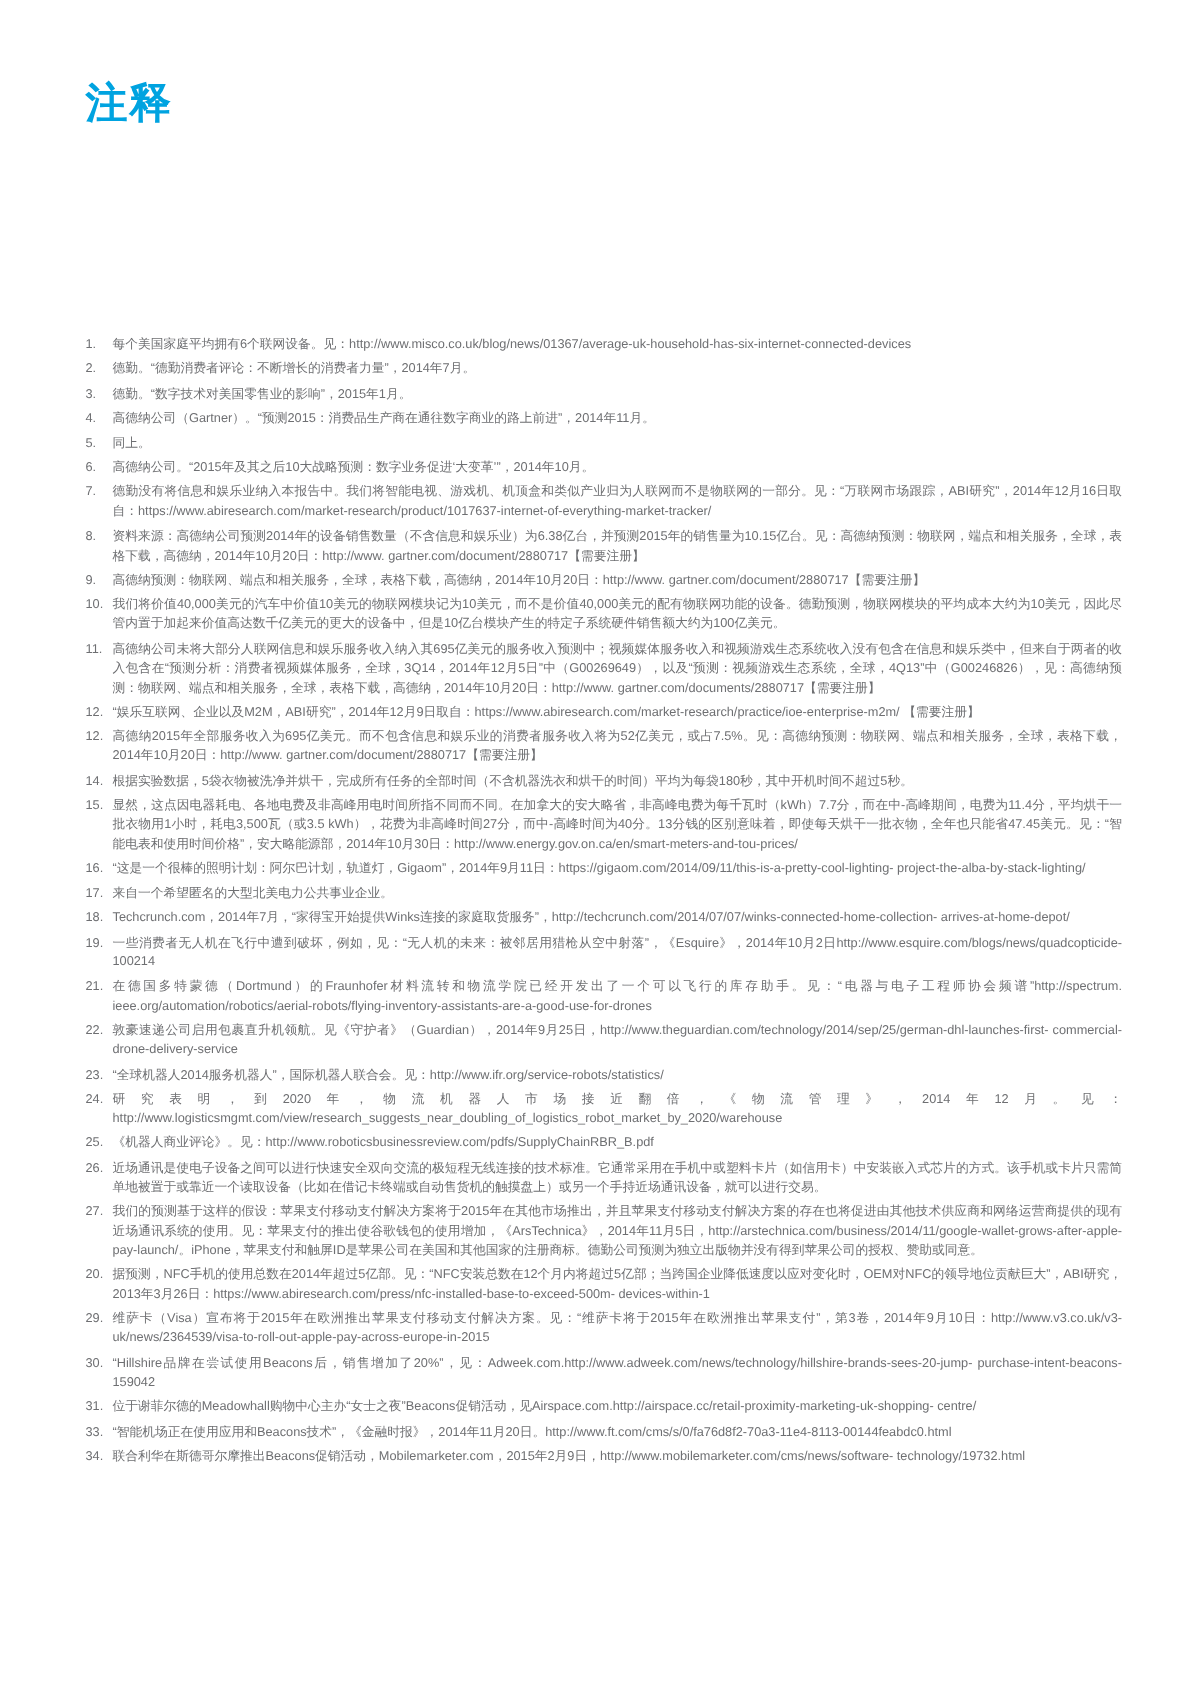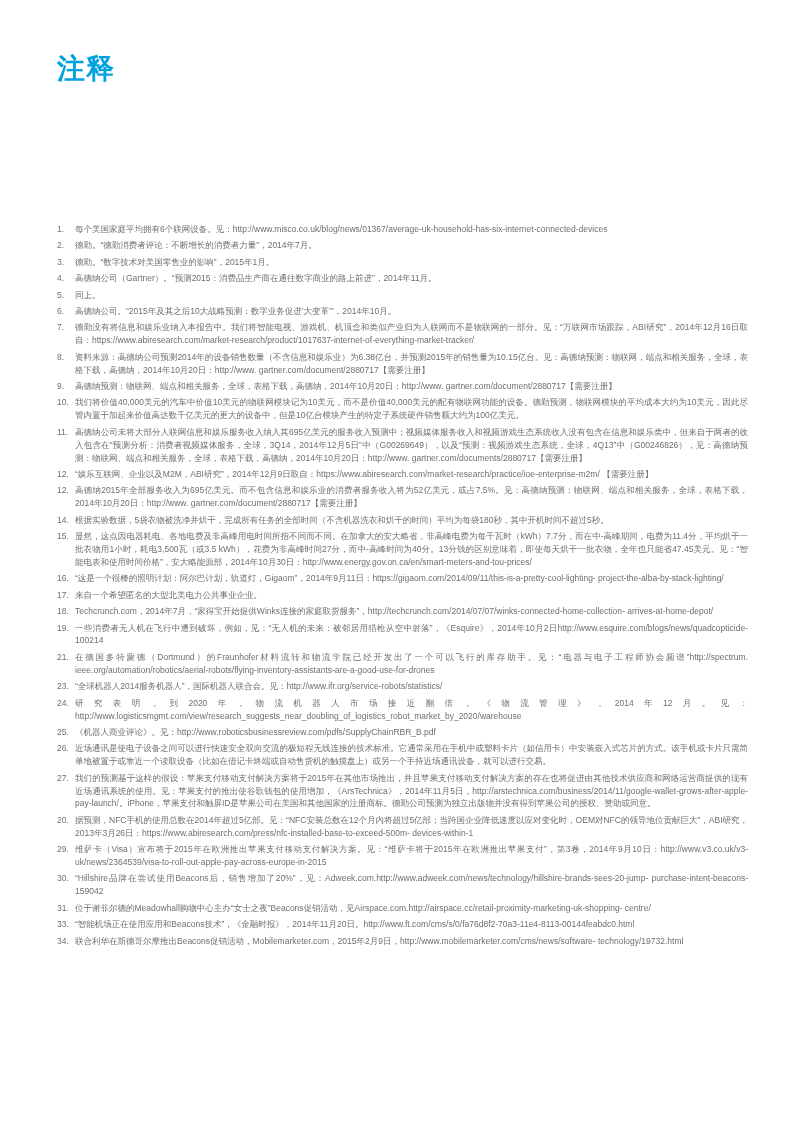--- a/index.html
+++ b/index.html
@@ -134,20 +134,24 @@
     <span class="note-num">19.</span>
     <span class="note-text">一些消费者无人机在飞行中遭到破坏，例如，见：“无人机的未来：被邻居用猎枪从空中射落”，《Esquire》，2014年10月2日http://www.esquire.com/blogs/news/quadcopticide-100214</span>
   </li>
 
 
   <li class="note">
     <span class="note-num">21.</span>
     <span class="note-text">在德国多特蒙德（Dortmund）的Fraunhofer材料流转和物流学院已经开发出了一个可以飞行的库存助手。见：“电器与电子工程师协会频谱”http://spectrum. ieee.org/automation/robotics/aerial-robots/flying-inventory-assistants-are-a-good-use-for-drones</span>
   </li>
 
+  <li class="note">
+    <span class="note-num">22.</span>
+    <span class="note-text">敦豪速递公司启用包裹直升机领航。见《守护者》（Guardian），2014年9月25日，http://www.theguardian.com/technology/2014/sep/25/german-dhl-launches-first- commercial-drone-delivery-service</span>
+  </li>
 
   <li class="note">
     <span class="note-num">23.</span>
     <span class="note-text">“全球机器人2014服务机器人”，国际机器人联合会。见：http://www.ifr.org/service-robots/statistics/</span>
   </li>
 
   <li class="note">
     <span class="note-num">24.</span>
     <span class="note-text">研究表明，到2020年，物流机器人市场接近翻倍，《物流管理》，2014年12月。见：http://www.logisticsmgmt.com/view/research_suggests_near_doubling_of_logistics_robot_market_by_2020/warehouse</span>
   </li>

